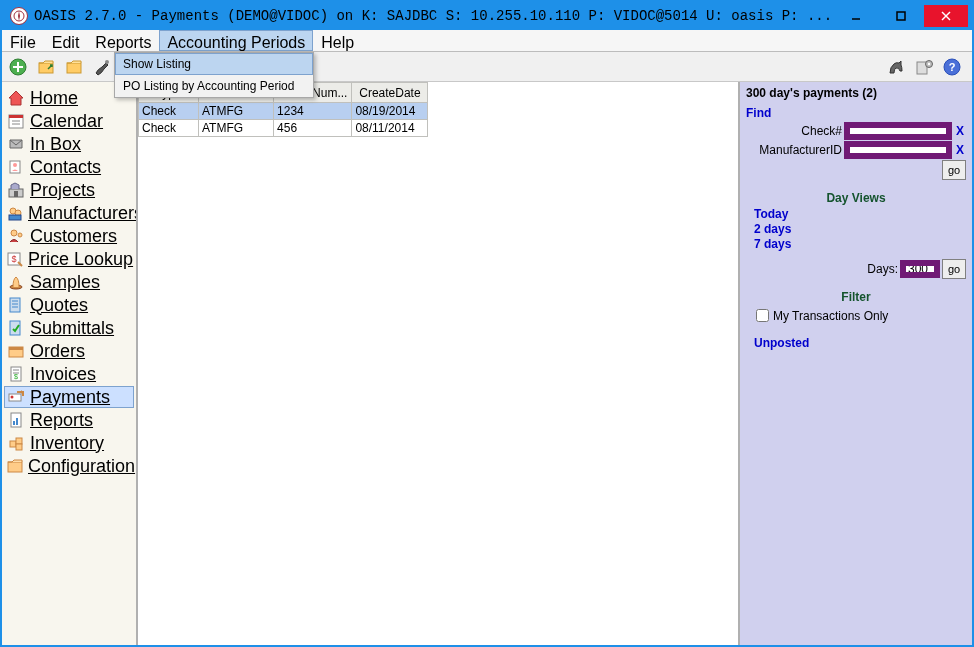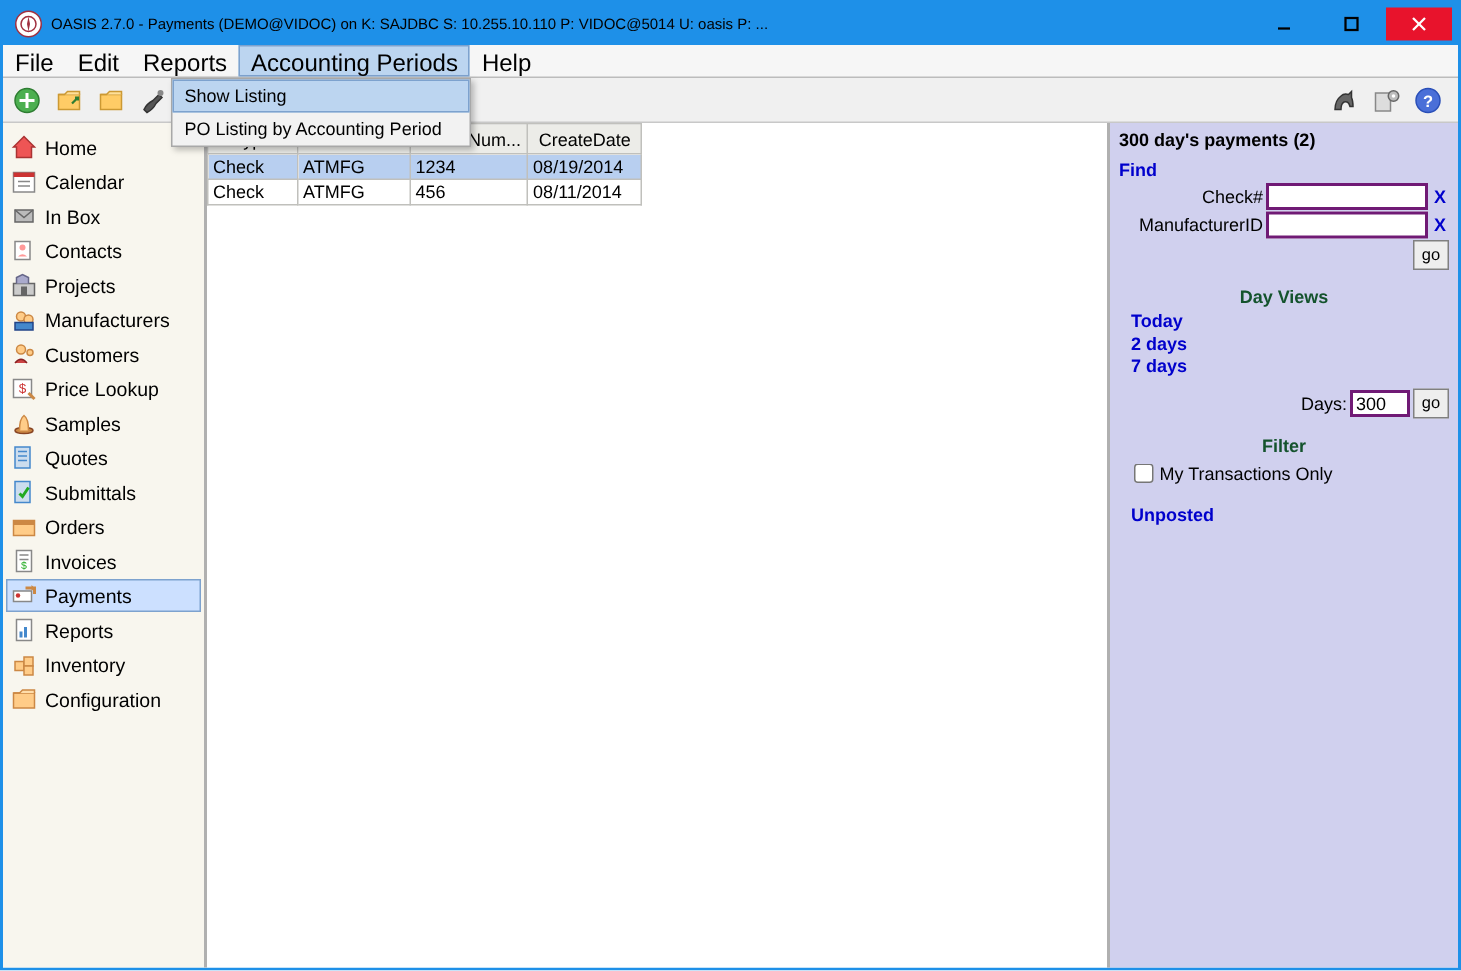--- a/index.html
+++ b/index.html
@@ -1,50 +1,50 @@
 <!DOCTYPE html>
 <html><head>
 <meta charset="utf-8">
 <style>
   * { box-sizing: border-box; }
   html, body { margin:0; padding:0; font-family: Tahoma, Arial, sans-serif; font-size:12px; }
   .window { width:974px; height:647px; border:2px solid #1e90e8; display:flex; flex-direction:column; background:#fff; }
   .titlebar { height:28px; background:#1e90e8; display:flex; align-items:center; color:#000; padding:0 4px; }
   .titlebar .appicon { width:18px; height:18px; margin:0 6px 0 4px; border:1px solid #a03040; border-radius:50%; background:#fff; display:flex; align-items:center; justify-content:center; }
   .titlebar .appicon svg { width:12px; height:12px; }
-  .titlebar .title { flex:1; font-size:10px; font-family: Liberation Sans, sans-serif; color:#000; white-space:nowrap; overflow:hidden; }
+  .titlebar .title { flex:1; font-size:14px; font-family: Liberation Mono, monospace; color:#000; white-space:nowrap; overflow:hidden; }
   .titlebar .winbtns { display:flex; }
   .titlebar .winbtn { width:44px; height:22px; display:flex; align-items:center; justify-content:center; margin-left:1px; }
   .titlebar .winbtn.min, .titlebar .winbtn.max { background:#1e90e8; color:#000; }
   .titlebar .winbtn.close { background:#e8132c; color:#fff; }
   .titlebar .winbtn svg { width:12px; height:12px; }
   .menubar { height:22px; border-bottom:1px solid #bcbcbc; background:#f6f6f6; display:flex; align-items:stretch; }
   .menubar .menu { padding:4px 8px 3px; cursor:default; font-size:16px; }
   .menubar .menu.open { background:#bcd5f0; border:1px solid #7da2ce; padding:3px 7px 2px; }
   .toolbar { height:30px; background:#f0f0f0; border-bottom:1px solid #c8c8c8; display:flex; align-items:center; padding:0 4px; position:relative; }
   .toolbar .tbtn { width:24px; height:24px; margin-right:4px; display:flex; align-items:center; justify-content:center; border:1px solid transparent; }
   .toolbar .tbtn svg { width:20px; height:20px; }
   .toolbar .spacer { flex:1; }
   .bodyarea { flex:1; display:flex; min-height:0; }
   .sidebar { width:136px; background:#f8f6ee; border-right:2px solid #b0b0b0; padding:4px 2px; overflow:hidden; }
   .nav-item { display:flex; align-items:center; height:22px; padding:2px 2px; margin:1px 0; cursor:default; white-space:nowrap; }
   .nav-item.selected { background:#cce0ff; border:1px solid #7da2ce; padding:1px; }
   .nav-item .navicon { width:20px; height:18px; margin-right:4px; display:flex; align-items:center; justify-content:center; }
   .nav-item .navicon svg { width:18px; height:18px; }
-  .nav-item .label { font-size:13px; }
+  .nav-item .label { font-size:18px;text-decoration:underline; }
   .central { flex:1; display:flex; min-width:0; }
   .tablepane { flex:1; background:#fff; position:relative; min-width:0; }
   .rightpanel { width:234px; border-left:2px solid #b0b0b0; background:#d0d0ee; padding:0 6px 6px 6px; font-size:12px; display:flex; flex-direction:column; }
   .rightpanel .panel-title { font-weight:bold; margin:4px 0 6px; }
   .rightpanel .section { margin-bottom:10px; }
   .rightpanel .sec-label { font-weight:bold; color:#0000cc; margin-bottom:2px; }
   .rightpanel .sec-label.black { color:#14532d;text-align:center; }
   .formrow { display:flex; align-items:center; margin:1px 0; justify-content:flex-end; }
   .formrow label { margin-right:2px; text-align:right; }
-  .formrow input[type=text] { height:18px; border:2px solid #701a75; font-size:12px; padding:0 2px; width:108px; background:#fff; }
+  .formrow input[type=text] { height:18px; border:6px solid #701a75; font-size:12px; padding:0 2px; width:108px; background:#fff; }
   .formrow .x { color:#0000cc; font-weight:bold; width:12px; text-align:center; cursor:pointer; margin-left:2px; }
   .gobtn { height:20px; width:24px; border:1px solid #808080; background:#eee; font-size:11px; padding:0; cursor:pointer; }
   .linklist { margin-left:8px; }
   .linklist .link { color:#0000cc; font-weight:bold; cursor:pointer; margin:1px 0; }
   .checkbox-row { display:flex; align-items:center; margin-left:6px; }
   .checkbox-row input { margin-right:4px; }
   table.grid { border-collapse:collapse; background:#fff; font-size:12px; table-layout:fixed; }
   table.grid th { background:#ecece8; border:1px solid #c0c0bc; font-weight:normal; padding:2px 4px; height:20px; overflow:hidden; white-space:nowrap; }
   table.grid td { border:1px solid #c0c0bc; padding:1px 3px; height:16px; overflow:hidden; white-space:nowrap; }
   table.grid tr.sel td { background:#b8cff0; }

